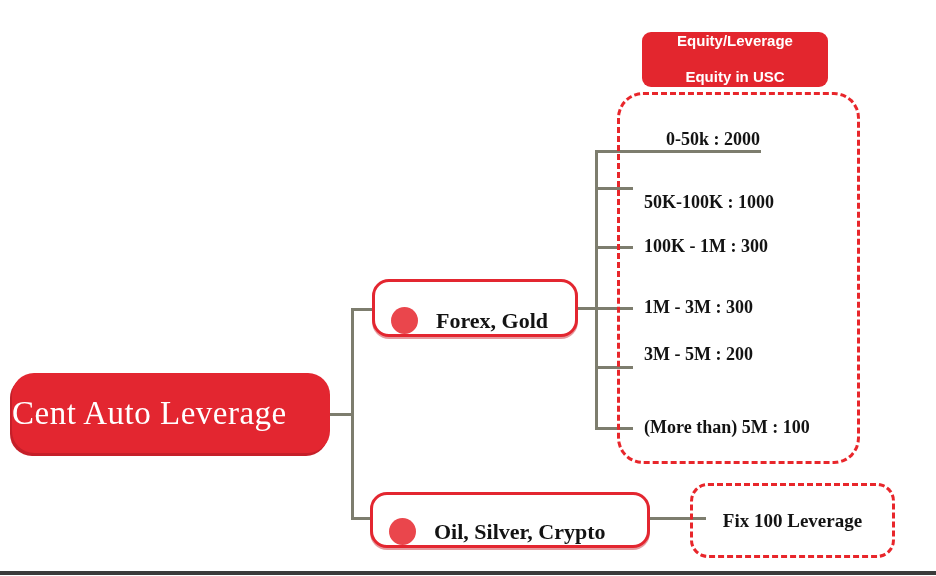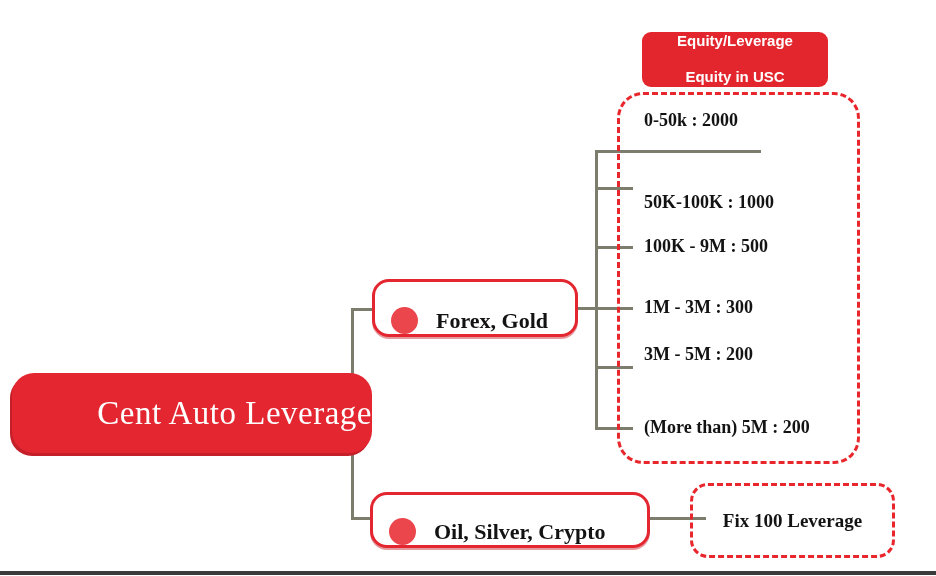--- a/index.html
+++ b/index.html
@@ -21,28 +21,28 @@
     background: #7d7d6e;
   }
   .h-line { height: 3px; }
   .v-line { width: 3px; }
 
   
   .root-node {
     position: absolute;
     left: 12px;
     top: 373px;
-    width: 360px;
+    width: 318px;
     height: 80px;
     background: #e32630;
     border-radius: 22px;
     box-shadow: -2px 3px 0 0 #c51f29;
     display: flex;
     align-items: center;
-    justify-content: flex-end;
+    justify-content: flex-start;
   }
   .root-node .root-label {
     color: #ffffff;
     font-size: 33px;
     letter-spacing: 0.5px;
     white-space: nowrap;
   }
 
   
   .branch-node {
@@ -189,26 +189,26 @@
     <span class="branch-label">Oil, Silver, Crypto</span>
   </div>
 
   <div class="tier-box"></div>
 
   <div class="tier-header">
     <span>Equity/Leverage</span>
     <span>Equity in USC</span>
   </div>
 
-  <div class="tier-label" style="top:110px;">0-50k : 2000</div>
+  <div class="tier-label" style="top:129px;margin-left:22px;">0-50k : 2000</div>
   <div class="tier-label" style="top:192px;">50K-100K : 1000</div>
-  <div class="tier-label" style="top:236px;">100K - 9M : 500</div>
+  <div class="tier-label" style="top:236px;">100K - 1M : 300</div>
   <div class="tier-label" style="top:297px;">1M - 3M : 300</div>
   <div class="tier-label" style="top:344px;">3M - 5M : 200</div>
-  <div class="tier-label" style="top:417px;">(More than) 5M : 200</div>
+  <div class="tier-label" style="top:417px;">(More than) 5M : 100</div>
 
   <div class="fix-box">
     <span class="fix-label">Fix 100 Leverage</span>
   </div>
 
   <div class="bottom-bar"></div>
 
 </div>
 
 </body></html>

